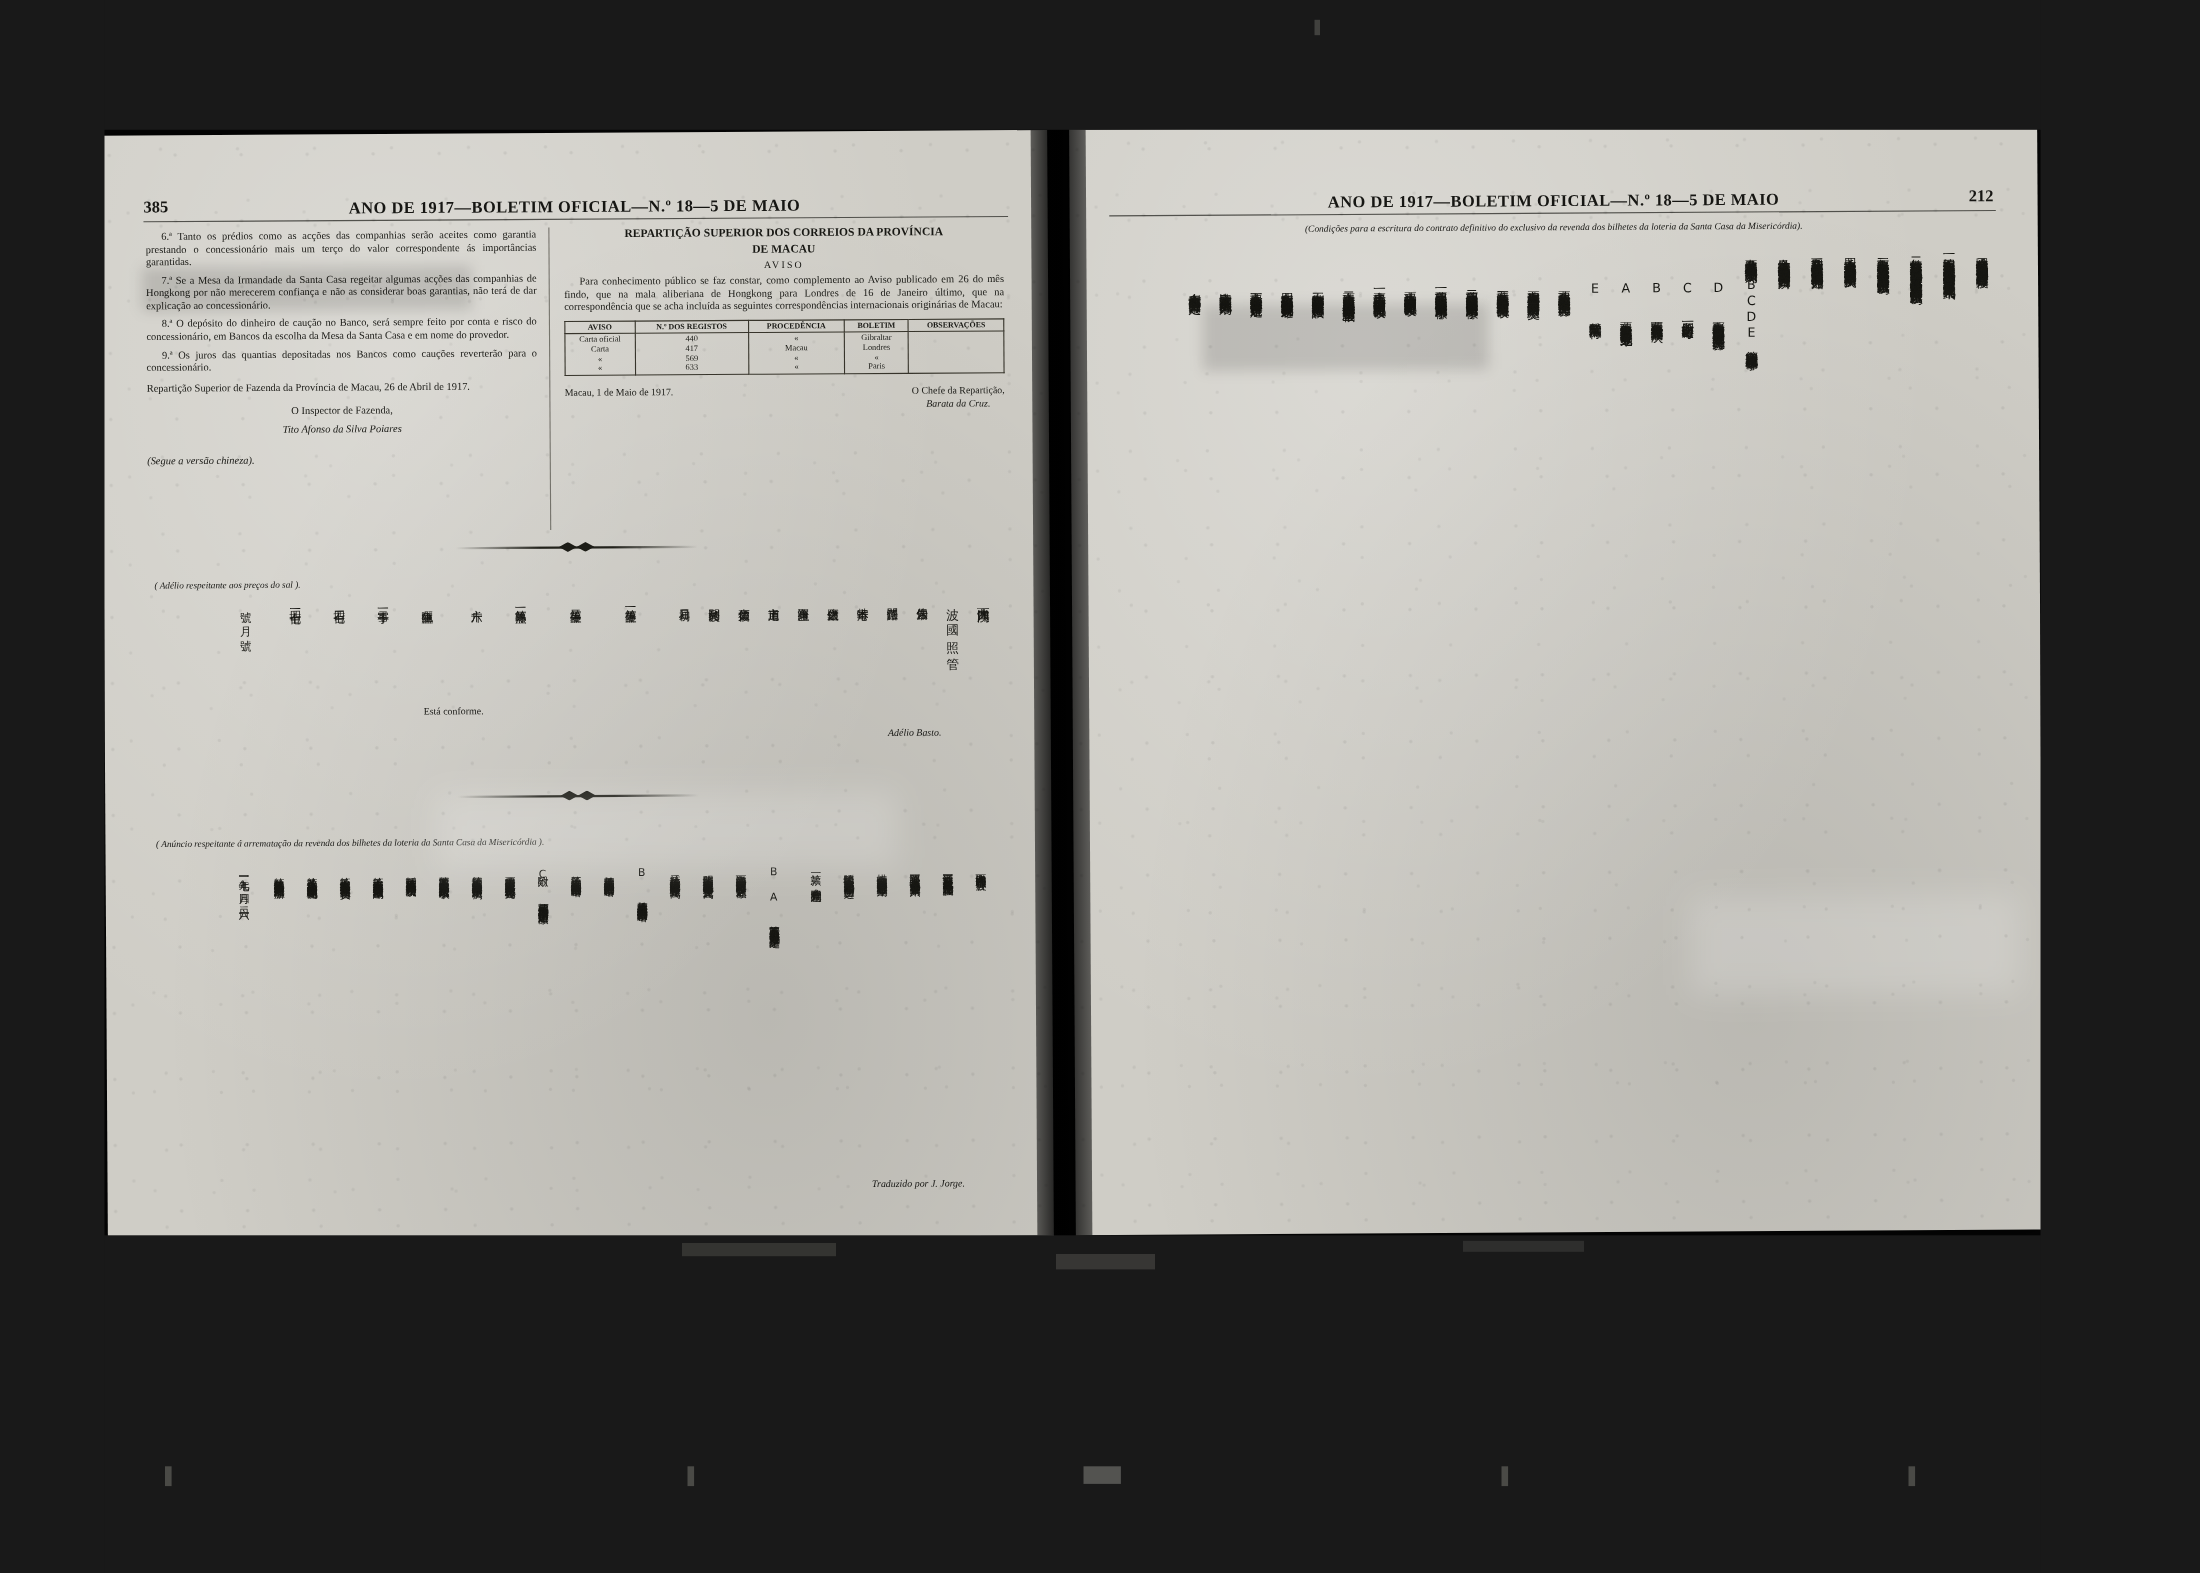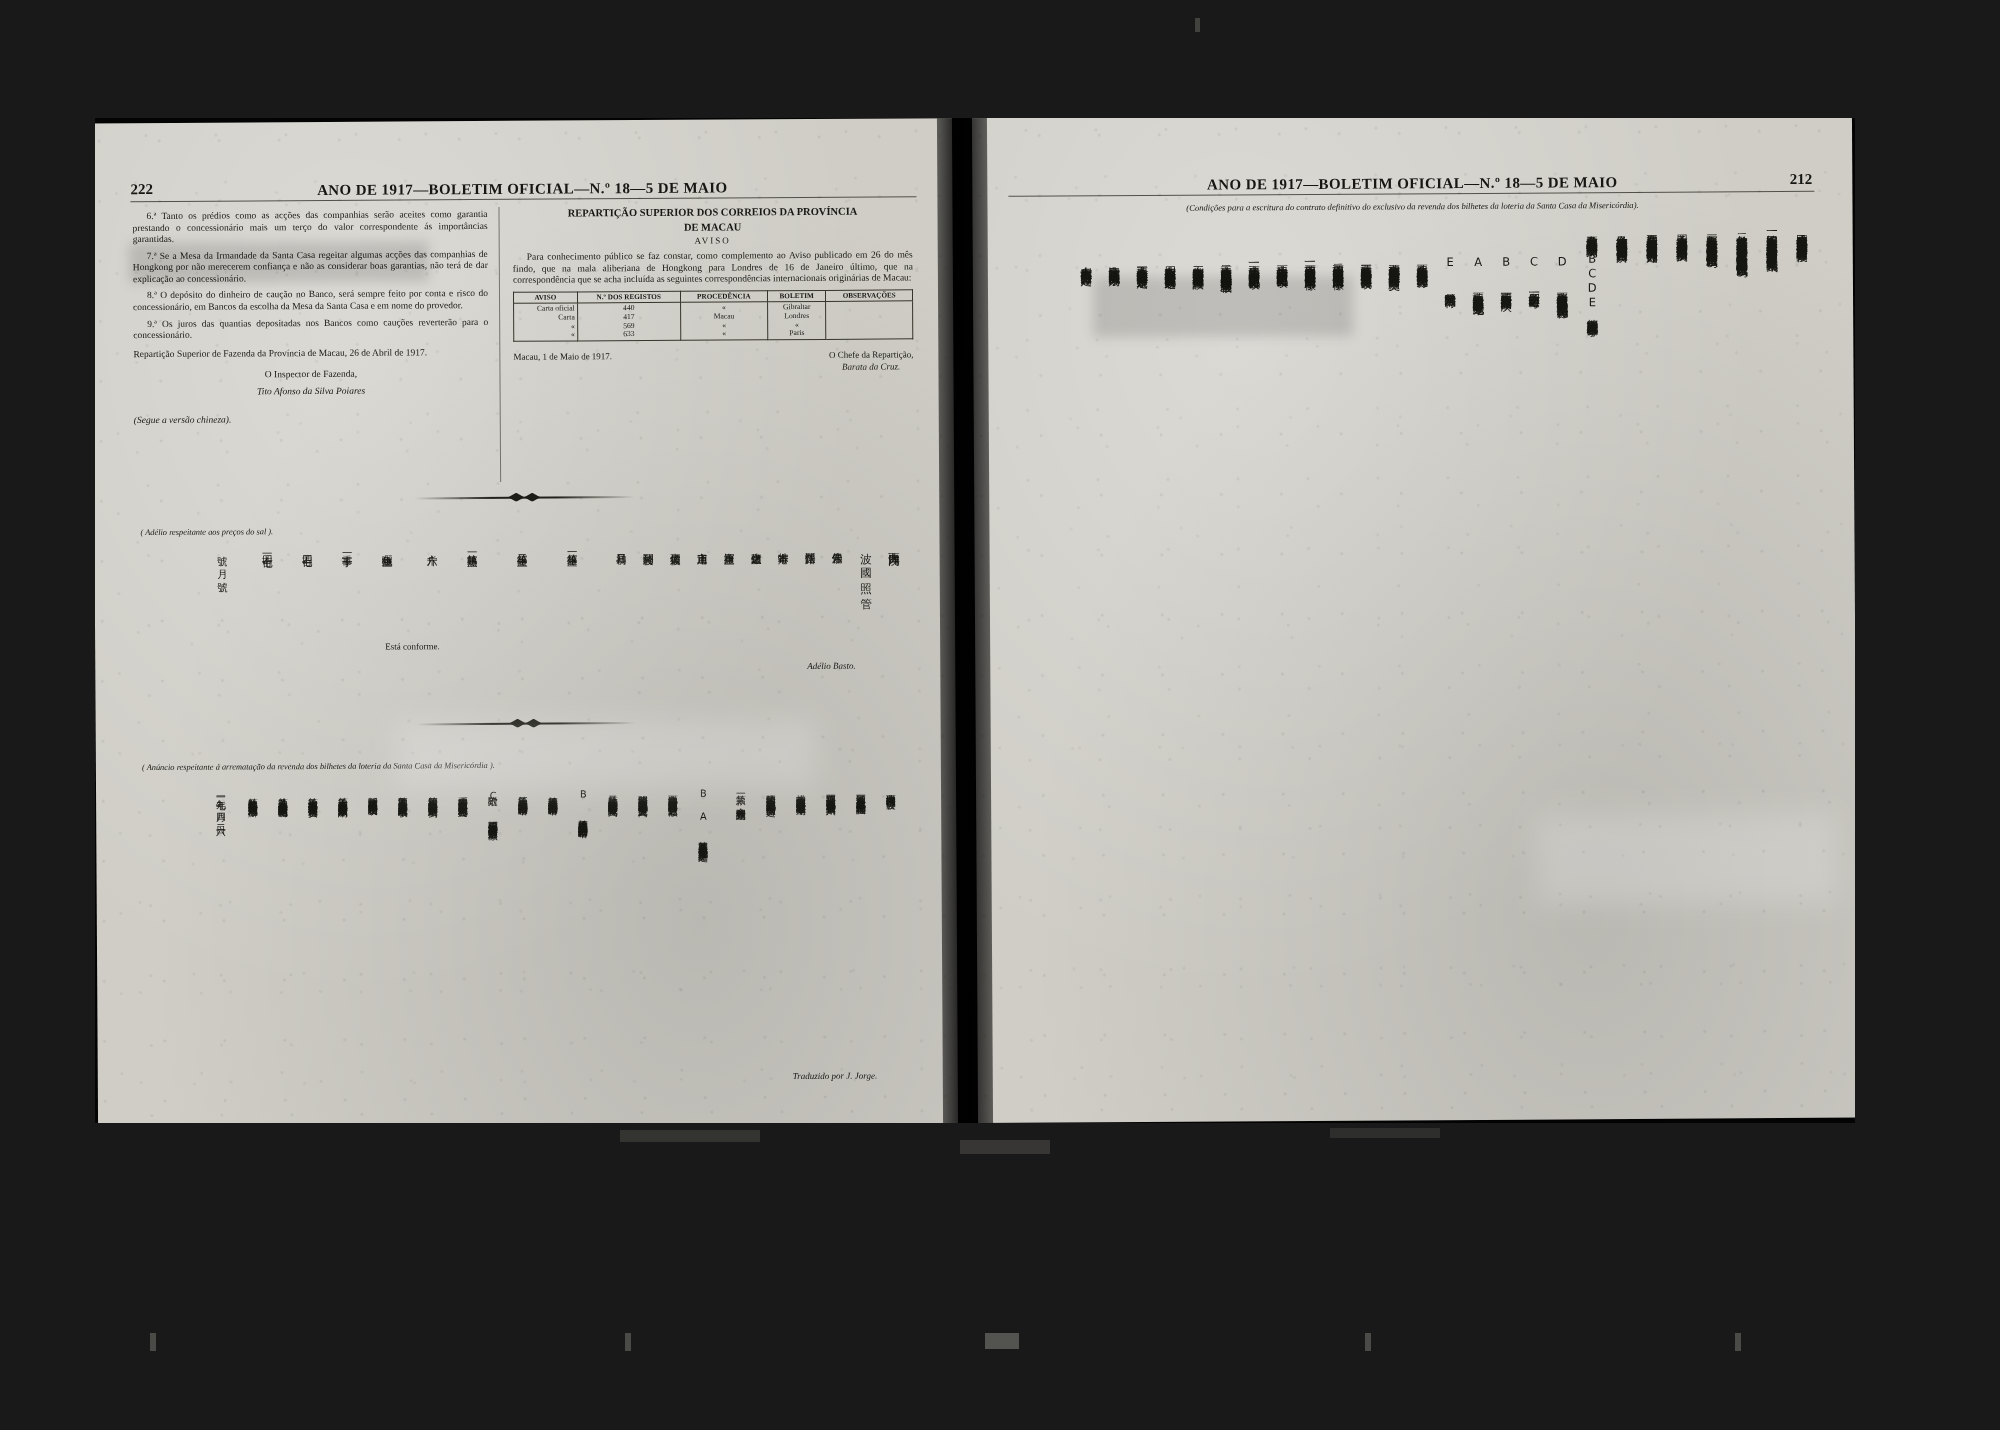--- a/index.html
+++ b/index.html
@@ -230,21 +230,21 @@
 </head>
 <body>
 
 <div class="scan">
 
   <div class="spread">
 
     <div class="page page-left">
       <div class="page-inner">
 
-        <div class="folio folio-l">222</div>
+        <div class="folio folio-l">385</div>
         <div class="hdr">ANO DE 1917—BOLETIM OFICIAL—N.º 18—5 DE MAIO</div>
         <div class="rule" style="left:38px; right:36px; top:78px;"></div>
 
         <div class="vsep"></div>
 
         <div class="col colA">
           <p class="para">6.ª  Tanto os prédios como as acções das companhias serão aceites como garantia prestando o concessionário mais um terço do valor correspondente ás importâncias garantidas.</p>
           <p class="para">7.ª  Se a Mesa da Irmandade da Santa Casa regeitar algumas acções das companhias de Hongkong por não merecerem confiança e não as considerar boas garantias, não terá de dar explicação ao concessionário.</p>
           <p class="para">8.ª  O depósito do dinheiro de caução no Banco, será sempre feito por conta e risco do concessionário, em Bancos da escolha da Mesa da Santa Casa e em nome do provedor.</p>
           <p class="para">9.ª  Os juros das quantias depositadas nos Bancos como cauções reverterão para o concessionário.</p>
@@ -265,21 +265,21 @@
               <tr>
                 <th>AVISO</th>
                 <th>N.º DOS REGISTOS</th>
                 <th>PROCEDÊNCIA</th>
                 <th>BOLETIM</th>
                 <th>OBSERVAÇÕES</th>
               </tr>
             </thead>
             <tbody>
               <tr>
-                <td style="white-space:pre-line;text-align:right;">Carta oficial
+                <td style="white-space:pre-line;">Carta oficial
 Carta
 «
 «</td>
                 <td style="white-space:pre-line;">440
 417
 569
 633</td>
                 <td style="white-space:pre-line;">«
 Macau
 «

